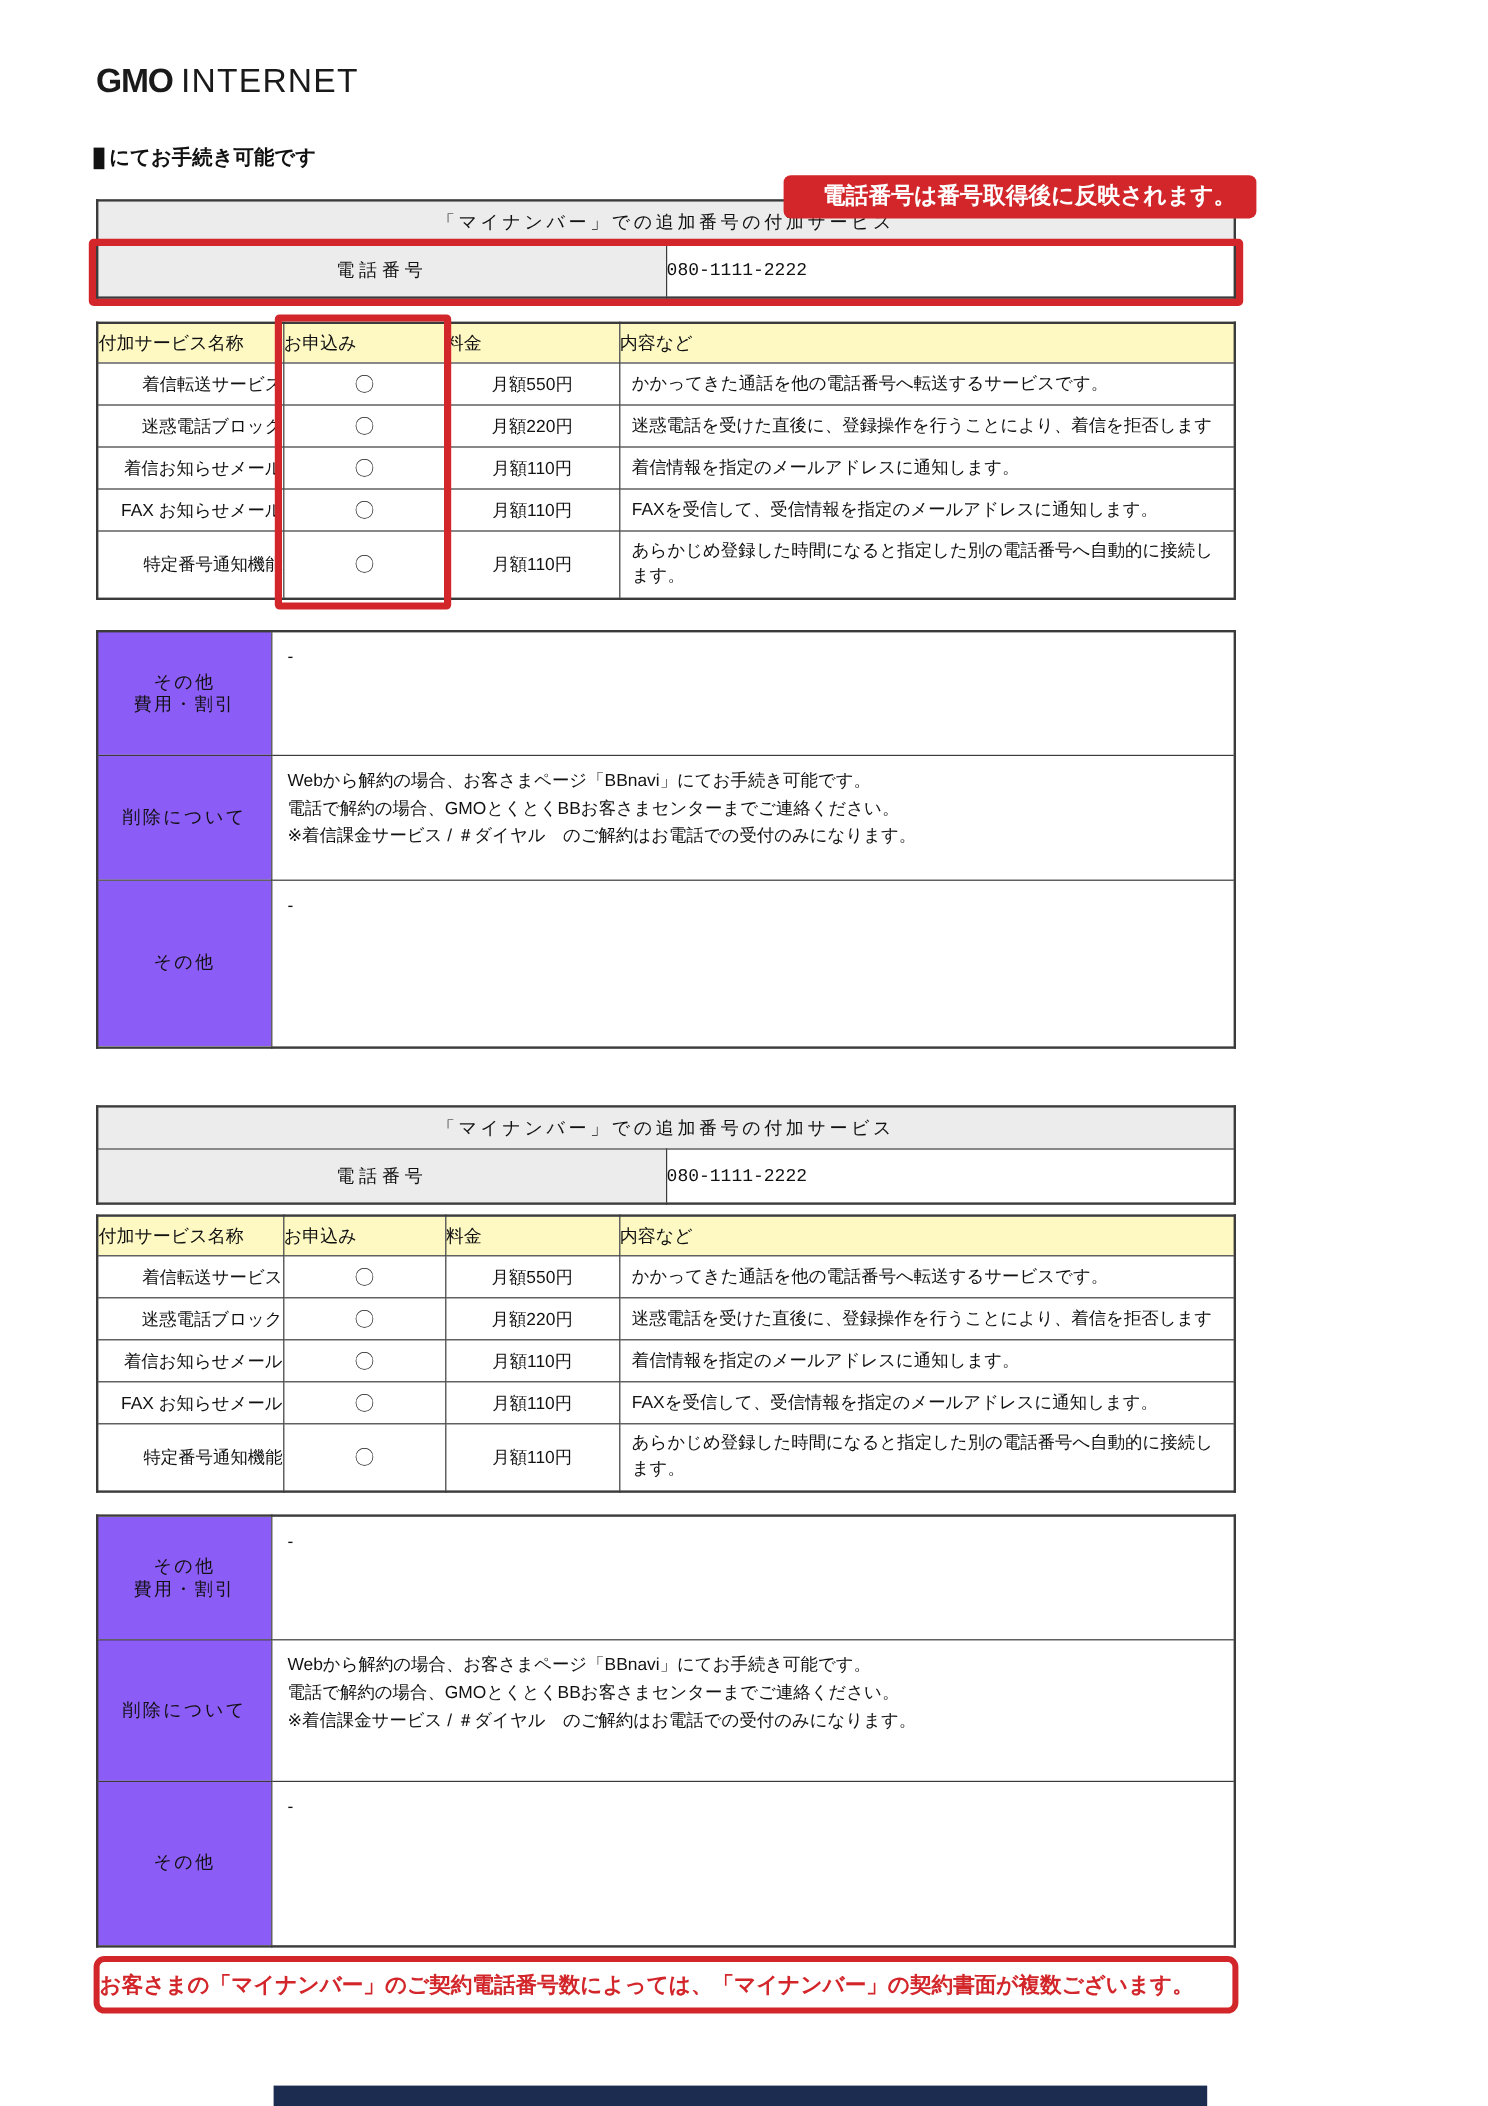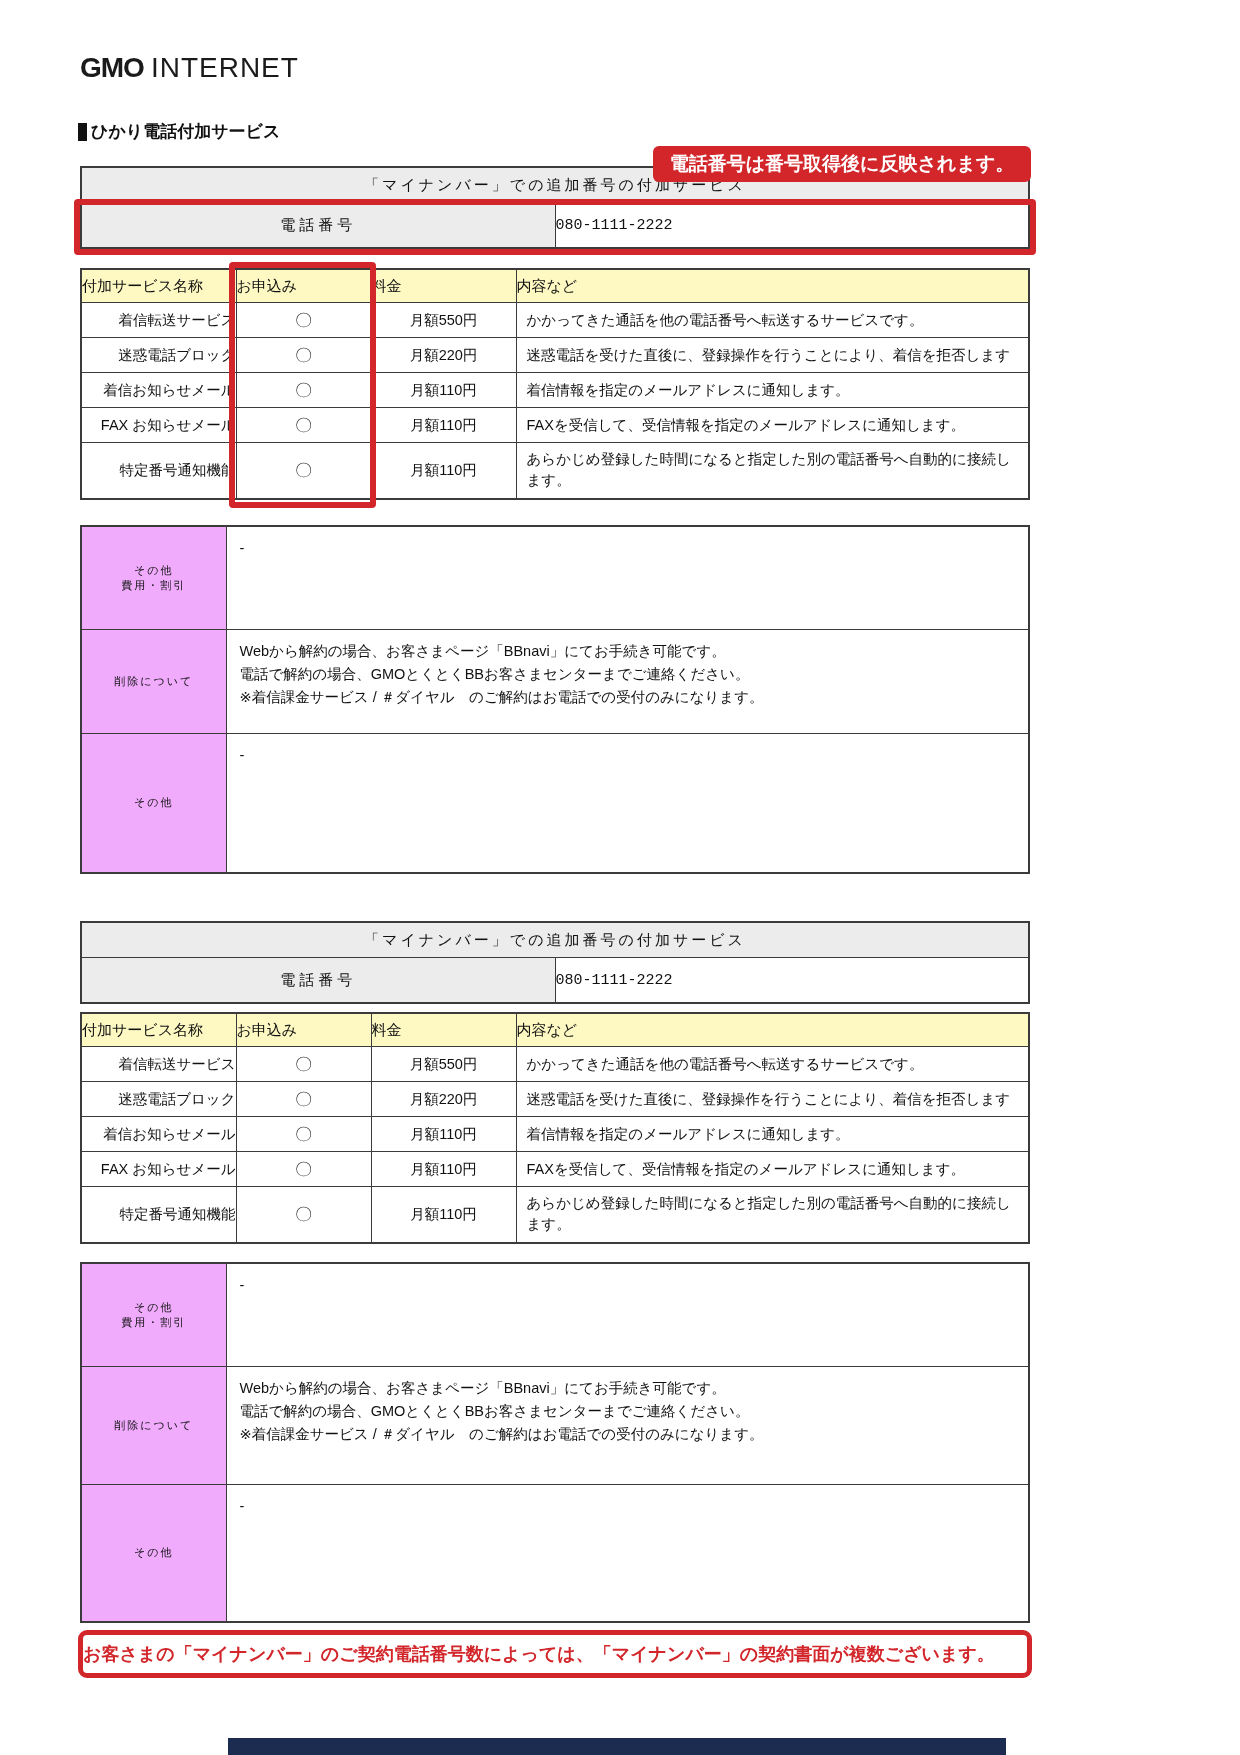--- a/index.html
+++ b/index.html
@@ -22,41 +22,41 @@
   .title-cell{background:#ececec;text-align:center;letter-spacing:3px;height:34px;font-size:15px;margin-top:26px;}
   .phone-label{background:#ececec;text-align:center;letter-spacing:4px;height:44px;width:153px;}
   .phone-value{padding-left:24px;font-family:"Liberation Mono","DejaVu Sans Mono",monospace;font-size:15px;}
 
   .svc .hdr td{background:#fef9c3;text-align:left;height:32px;}
   .svc td.name{text-align:right;font-size:14.5px;}
   .svc td.applied{text-align:center;font-size:17px;}
   .svc td.fee{text-align:center;font-size:14.5px;}
   .svc td.desc{padding:3px 10px;font-size:14.5px;line-height:21px;}
 
-  .info td.label-cell{background:#f0abfc;text-align:center;letter-spacing:2px;font-size:11px;margin-left:28px;}
+  .info td.label-cell{background:#8b5cf6;text-align:center;letter-spacing:2px;font-size:15px;margin-left:28px;}
   .info td.val{vertical-align:top;padding:10px 13px;font-size:14.5px;line-height:23px;text-align:left;}
 
   
   .red-rect{position:absolute;border:6px solid #d2262b;border-radius:4px;z-index:5;pointer-events:none;background:transparent;}
-  .callout{position:absolute;background:#d2262b;color:#fff;font-weight:bold;text-align:center;border-radius:6px;z-index:10;font-size:19px;white-space:nowrap;}
+  .callout{position:absolute;background:#d2262b;color:#fff;font-weight:bold;text-align:center;border-radius:6px;z-index:10;font-size:19px;white-space:nowrap;padding-left:16px;}
   .banner{position:absolute;background:#fff;border:5px solid #d2262b;border-radius:9px;color:#d2262b;font-weight:bold;text-align:left;font-size:18px;line-height:38px;z-index:10;white-space:nowrap;}
   .footer-bar{position:absolute;background:#1c2b50;z-index:2;}
 </style>
 </head>
 <body>
 
 <div class="page">
 
   <div class="logo">
     <span class="logo-gmo">GMO</span><span class="logo-net">INTERNET</span>
   </div>
 
   <div class="section-heading">
     <span class="marker"></span>
-    <span>ひかり電話付加サービス</span>
+    <span>にてお手続き可能です</span>
   </div>
 
   <div class="abs" style="left:80px;top:166px;width:950px;">
     <table class="doc-table">
       <tbody>
           <tr>
         <td class="title-cell" colspan="2">「マイナンバー」での追加番号の付加サービス</td>
       </tr>
       <tr>
         <td class="phone-label">電話番号</td>

